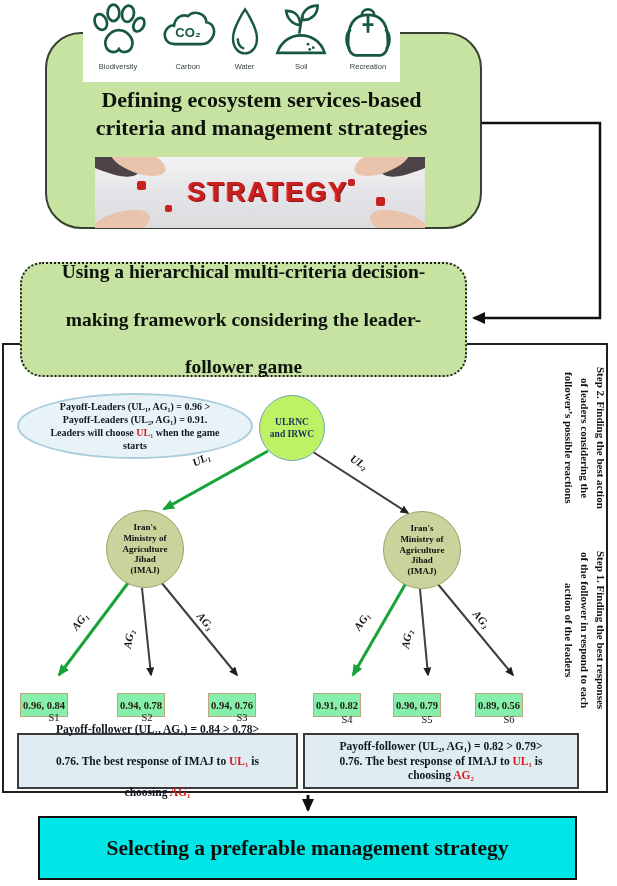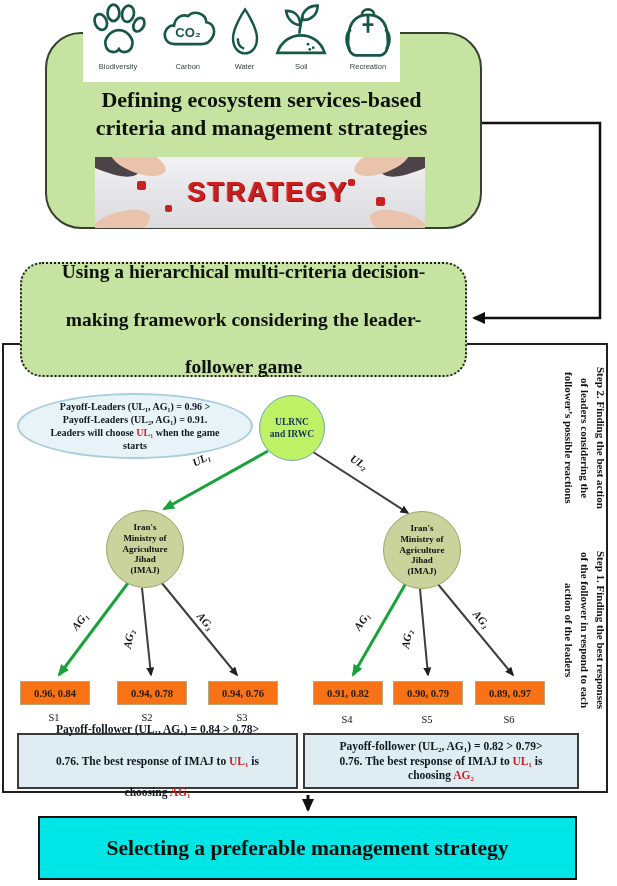--- a/index.html
+++ b/index.html
@@ -41,22 +41,22 @@
   .ellipse-note{left:17px;top:393px;width:236px;height:66px;background:#e8f3f8;border:2px solid #a9cddc;
                 border-radius:50%;z-index:4;display:flex;flex-direction:column;justify-content:center;
                 text-align:center;font-weight:bold;font-size:10px;line-height:1.3;color:#101820;box-sizing:border-box;}
   .rootnode{left:259px;top:395px;width:66px;height:66px;border-radius:50%;background:#bef264;border:1.5px solid #6fa6bd;
             z-index:4;display:flex;flex-direction:column;justify-content:center;text-align:center;
             font-weight:bold;font-size:9.5px;line-height:1.3;color:#14335c;box-sizing:border-box;}
   .imaj{width:78px;height:78px;border-radius:50%;background:#c9d39b;border:1.5px solid #97a566;
         z-index:4;display:flex;flex-direction:column;justify-content:center;text-align:center;
         font-weight:bold;font-size:9px;line-height:1.2;color:#111;box-sizing:border-box;}
   .edge-label{z-index:4;font-weight:bold;font-style:italic;font-size:11px;color:#111;white-space:nowrap;}
-  .payoffbox{width:70px;height:24px;background:#f97316;border:1.5px solid #b9a87e;z-index:4;
-             display:flex;align-items:center;justify-content:center;font-weight:bold;font-size:10.5px;color:#241a10;box-sizing:border-box;}
+  .payoffbox{width:48px;height:24px;background:#86efac;border:1.5px solid #b9a87e;z-index:4;
+             display:flex;align-items:center;justify-content:center;font-weight:bold;font-size:10.5px;color:#241a10;box-sizing:border-box;margin-top:12px;}
   .slabel{z-index:4;font-weight:normal;font-size:10.5px;color:#111;text-align:center;width:30px;}
   .followerbox{top:733px;height:56px;background:#dfedf3;border:2px solid #3a3a3a;z-index:4;
                display:flex;flex-direction:column;justify-content:center;text-align:center;
                font-weight:bold;font-size:11.5px;line-height:1.3;color:#101820;box-sizing:border-box;}
   .red{color:#d31f1f;}
   .steptext{z-index:4;writing-mode:vertical-rl;text-align:center;font-weight:bold;font-size:11px;
             line-height:1.45;color:#111;}
 
   
   .cyanbox{left:38px;top:816px;width:539px;height:64px;background:#00e6e6;border:2px solid #101010;z-index:3;
@@ -220,21 +220,21 @@
   <div class="abs edge-label" style="left:196px;top:615px;transform:rotate(48deg);">AG₃</div>
   <div class="abs edge-label" style="left:352px;top:615px;transform:rotate(-56deg);">AG₁</div>
   <div class="abs edge-label" style="left:397px;top:633px;transform:rotate(-80deg);">AG₂</div>
   <div class="abs edge-label" style="left:472px;top:613px;transform:rotate(48deg);">AG₃</div>
 
   <div class="abs payoffbox" style="left:20px;top:681px;">0.96, 0.84</div>
   <div class="abs payoffbox" style="left:117px;top:681px;">0.94, 0.78</div>
   <div class="abs payoffbox" style="left:208px;top:681px;">0.94, 0.76</div>
   <div class="abs payoffbox" style="left:313px;top:681px;">0.91, 0.82</div>
   <div class="abs payoffbox" style="left:393px;top:681px;">0.90, 0.79</div>
-  <div class="abs payoffbox" style="left:475px;top:681px;">0.89, 0.97</div>
+  <div class="abs payoffbox" style="left:475px;top:681px;">0.89, 0.56</div>
 
   <div class="abs slabel" style="left:39px;top:712px;">S1</div>
   <div class="abs slabel" style="left:132px;top:712px;">S2</div>
   <div class="abs slabel" style="left:227px;top:712px;">S3</div>
   <div class="abs slabel" style="left:332px;top:714px;">S4</div>
   <div class="abs slabel" style="left:412px;top:714px;">S5</div>
   <div class="abs slabel" style="left:494px;top:714px;">S6</div>
 
   <div class="abs followerbox" style="left:17px;width:281px;gap:17px;">
     <div>Payoff-follower (UL₁, AG₁) = 0.84 &gt; 0.78&gt;</div>

